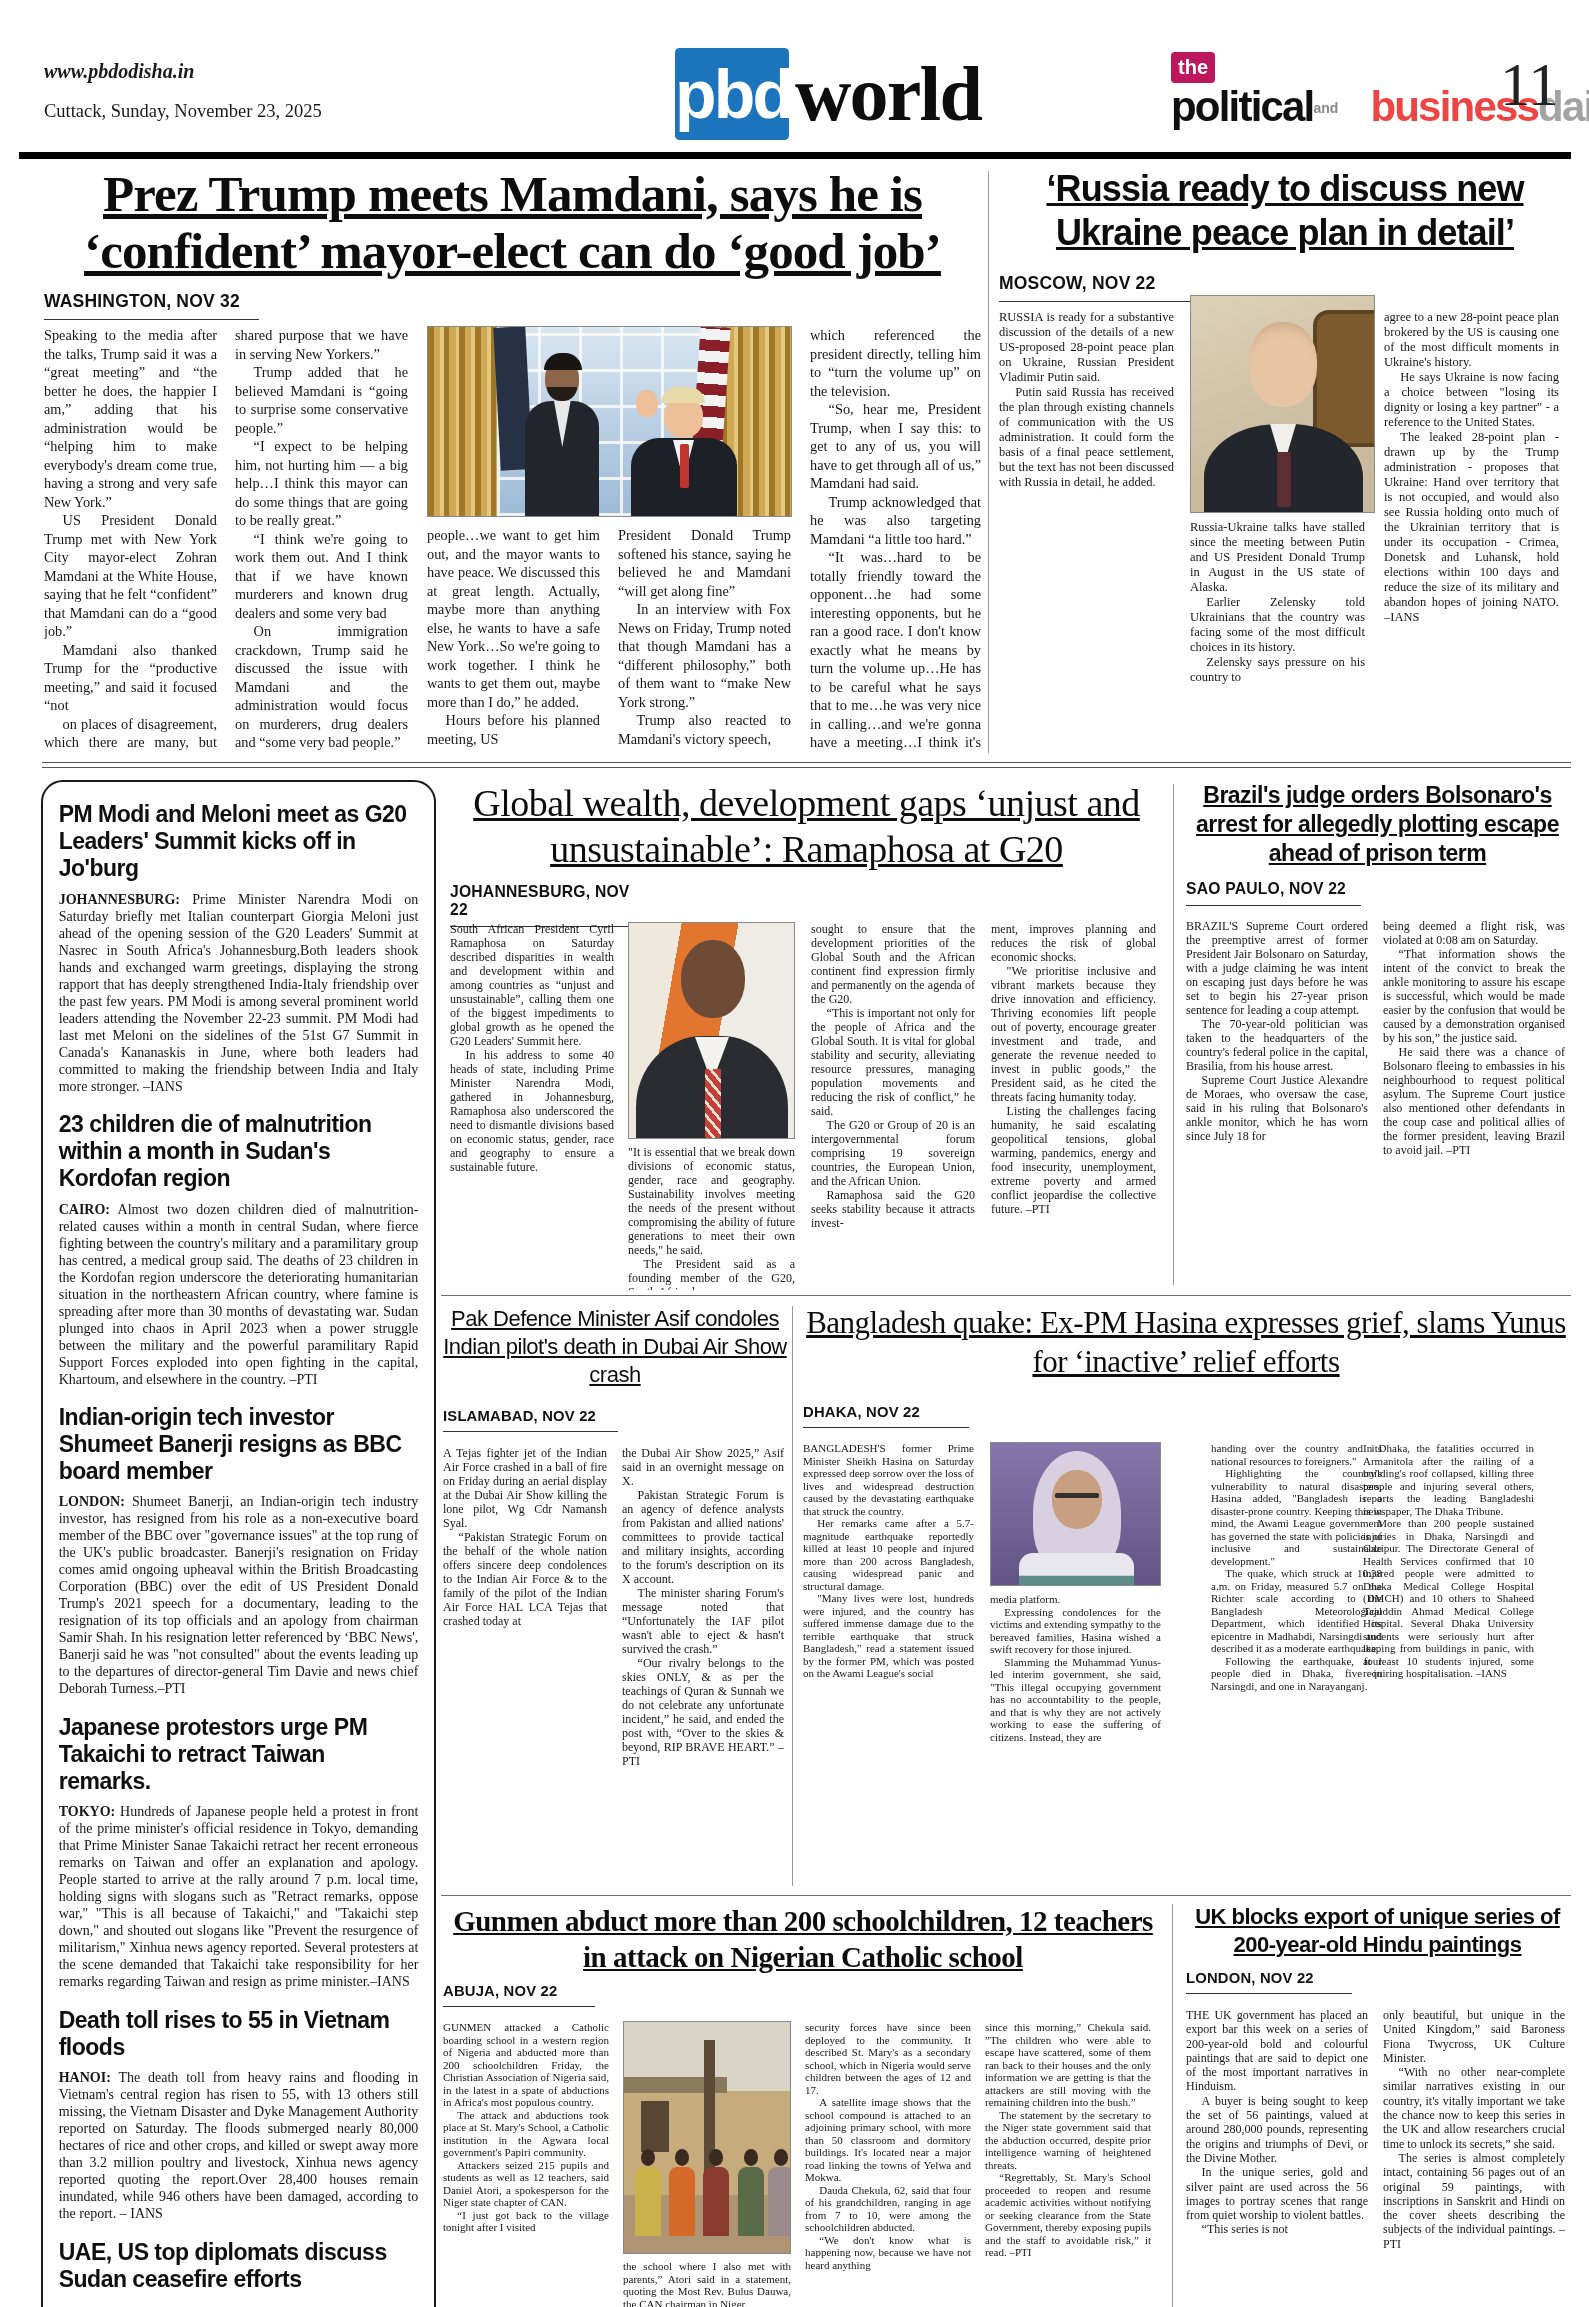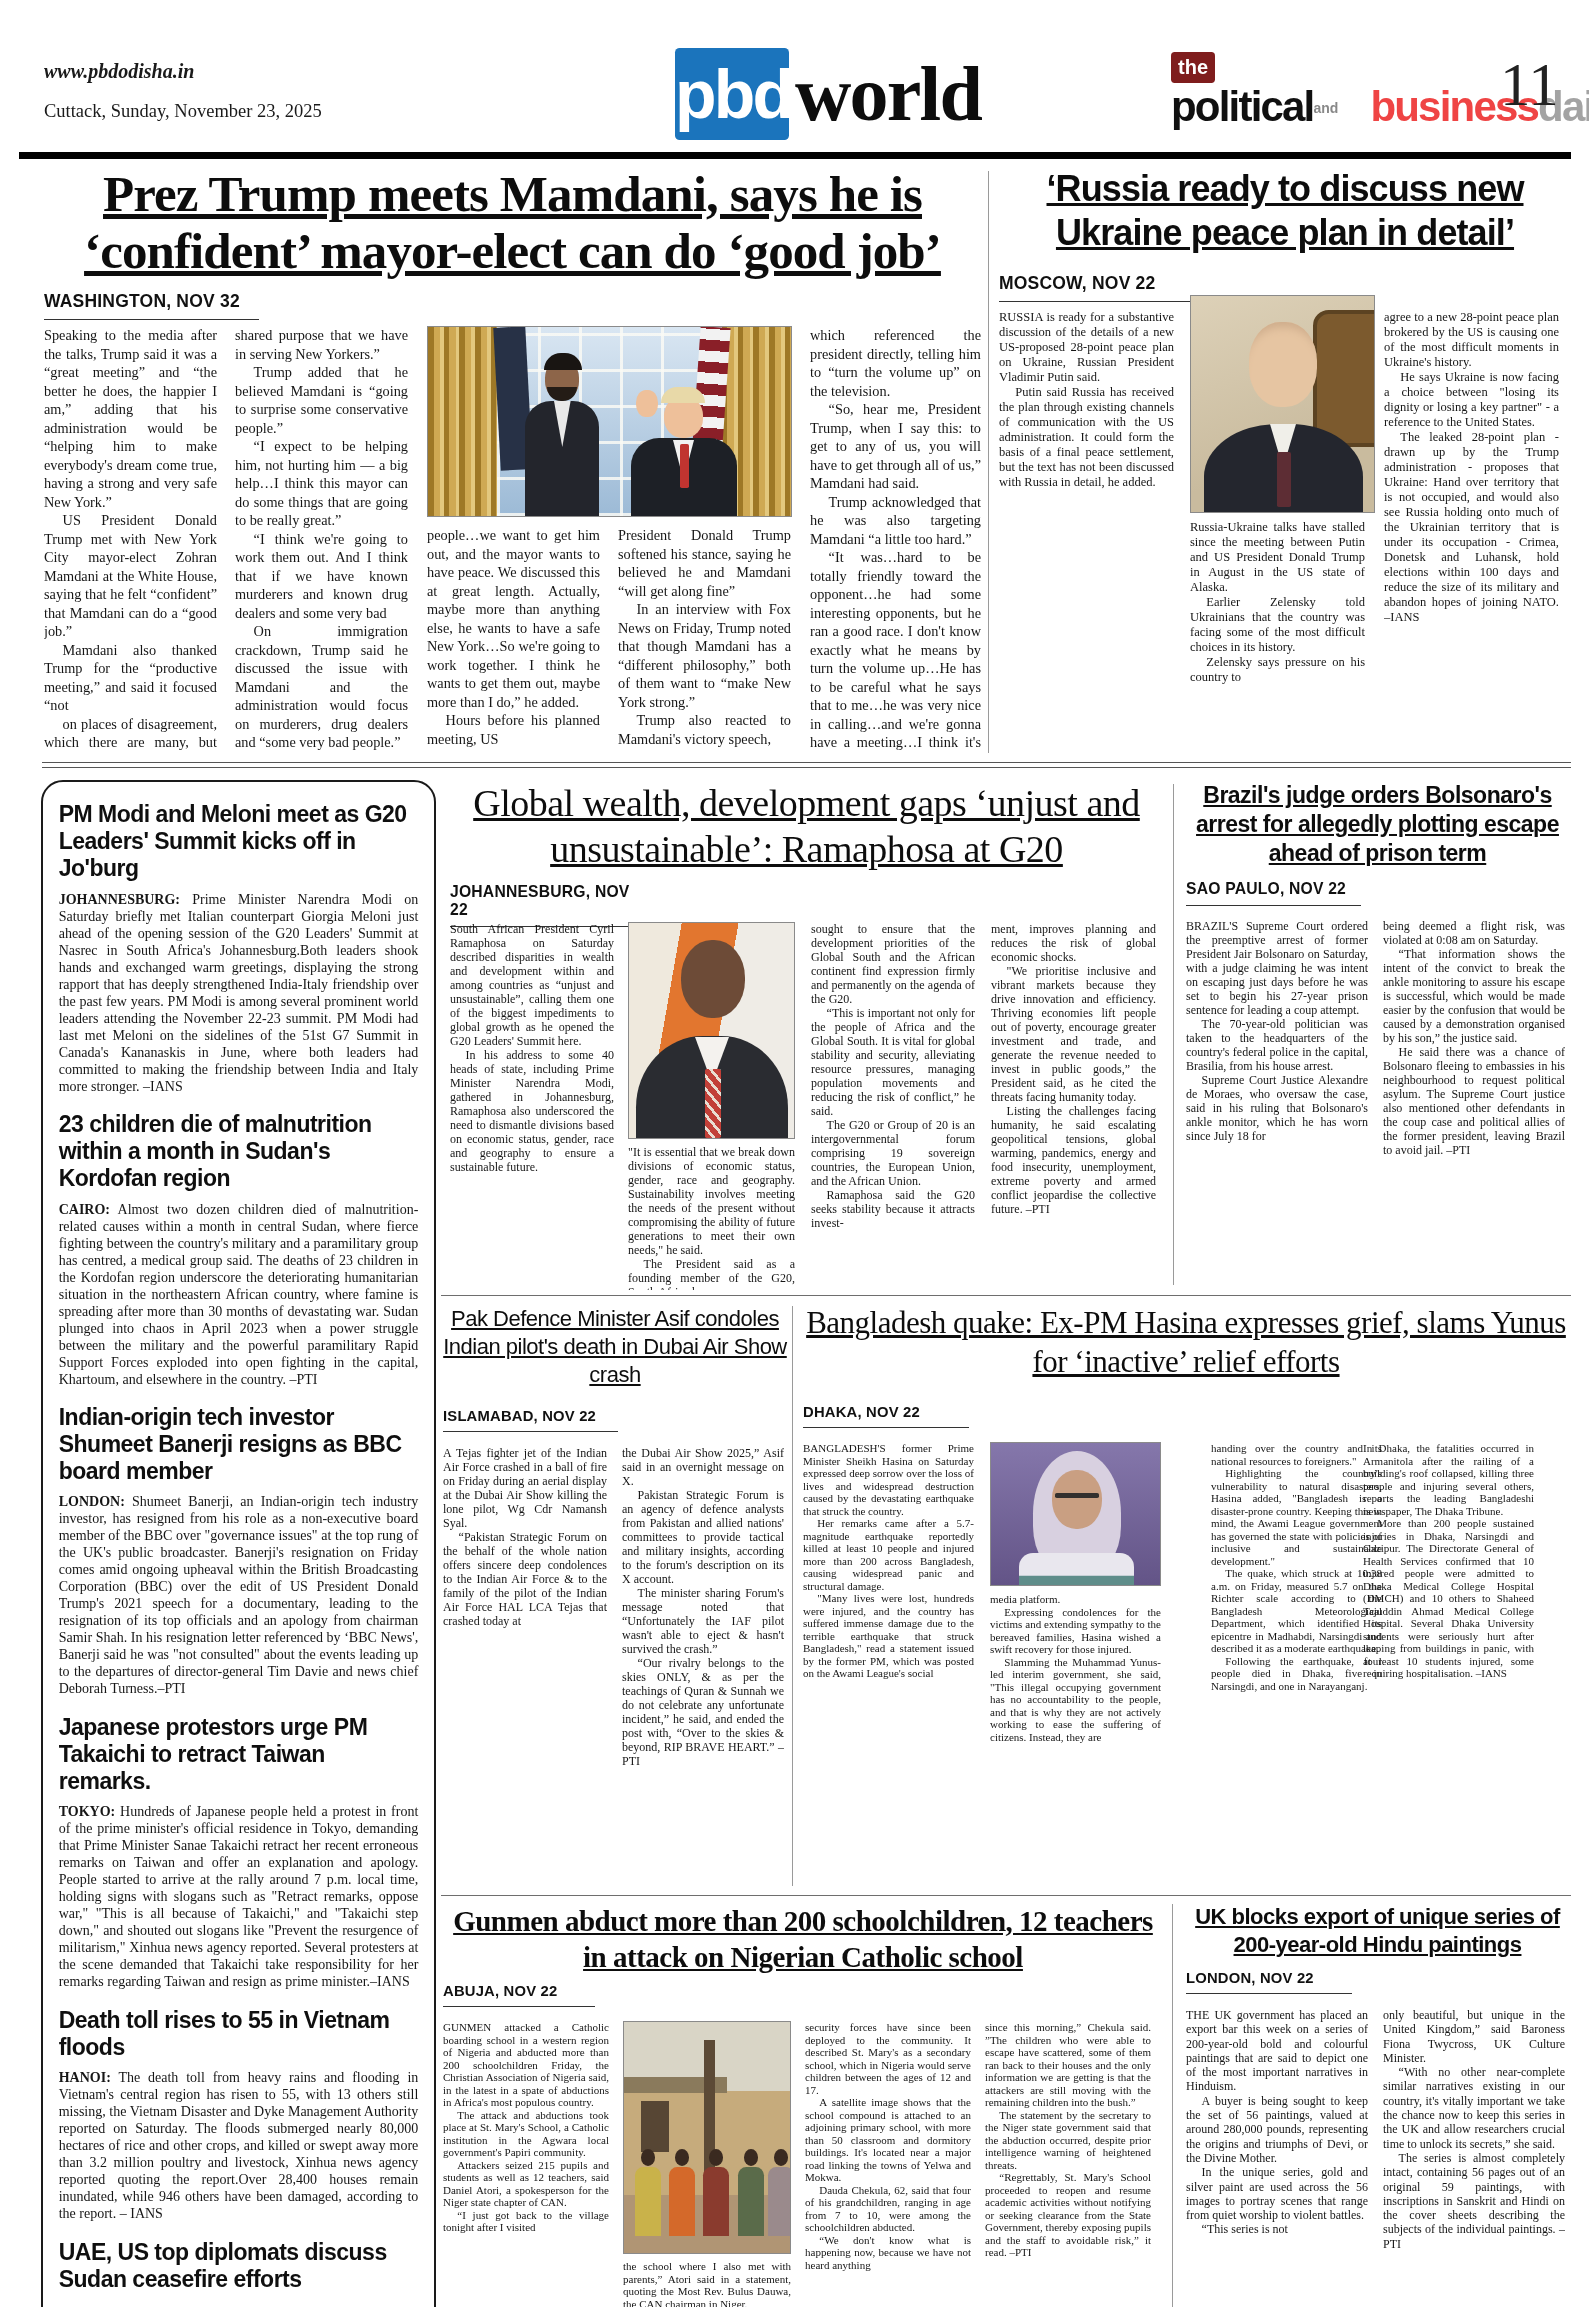--- a/index.html
+++ b/index.html
@@ -7,21 +7,21 @@
         font-family:"Liberation Serif",serif;color:#141414;}
   section{display:contents;}
 
   
   .site{position:absolute;left:44px;top:59px;font:italic 700 20px/24px "Liberation Serif",serif;color:#1a1a1a;}
   .edition{position:absolute;left:44px;top:100px;font:400 18.5px/22px "Liberation Serif",serif;color:#1a1a1a;}
   .pbd-box{position:absolute;left:675px;top:48px;width:114px;height:92px;background:#1b74bc;border-radius:4.6px;
            color:#fff;font:700 68px/92px "Liberation Sans",sans-serif;text-align:center;letter-spacing:-2.8px;}
   .world{position:absolute;left:795px;top:48px;height:92px;font:700 78px/91px "Liberation Serif",serif;color:#0d0d0d;letter-spacing:-1.8px;}
   .brand{position:absolute;left:1171px;top:52px;width:323px;}
-  .brand-the{position:absolute;left:0;top:0;width:44px;height:31px;background:#7f1d1d;border-radius:3.7px;
+  .brand-the{position:absolute;left:0;top:0;width:44px;height:31px;background:#be185d;border-radius:3.7px;
              color:#fff;font:700 20px/31px "Liberation Sans",sans-serif;text-align:center;}
   .brand-row{position:absolute;left:0;top:30px;white-space:nowrap;font:700 42px/50px "Liberation Sans",sans-serif;letter-spacing:-1.8px;}
   .brand-political{color:#101010;}
   .brand-and{font-size:14px;letter-spacing:0;color:#888;vertical-align:8.3px;}
   .brand-business{color:#ef4444;margin-left:32px;}
   .brand-daily{color:#a3a3a3;}
   .page-num{position:absolute;left:1500px;top:48px;font:400 61px/74px "Liberation Serif",serif;color:#222;}
   .rule-top{position:absolute;left:18.5px;top:152px;width:1552px;height:6.5px;background:#000;}
 
   

